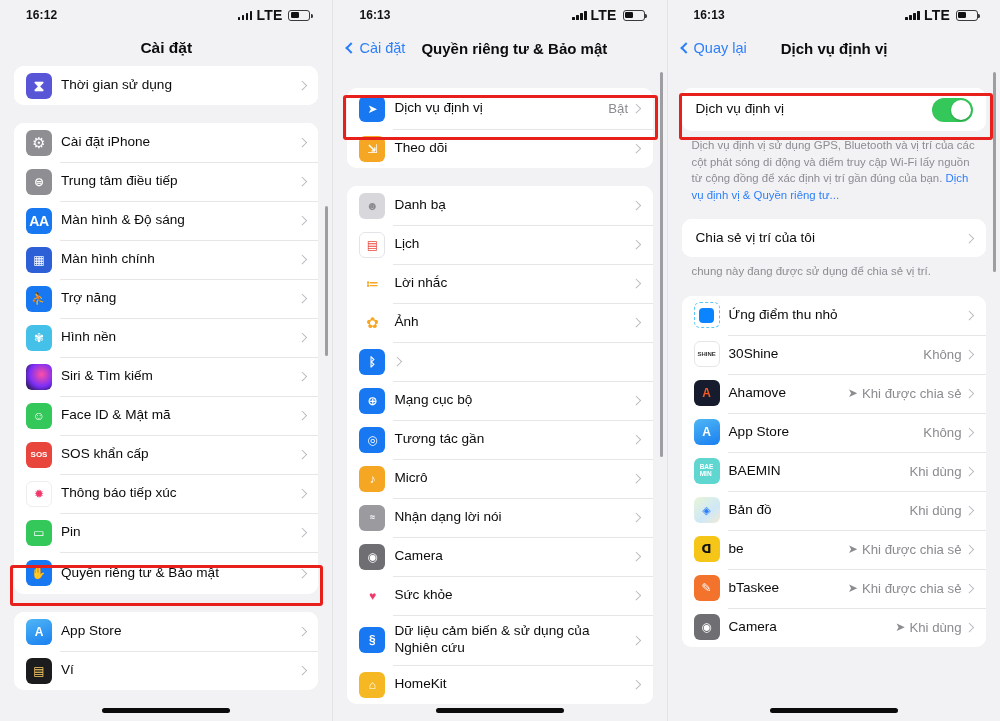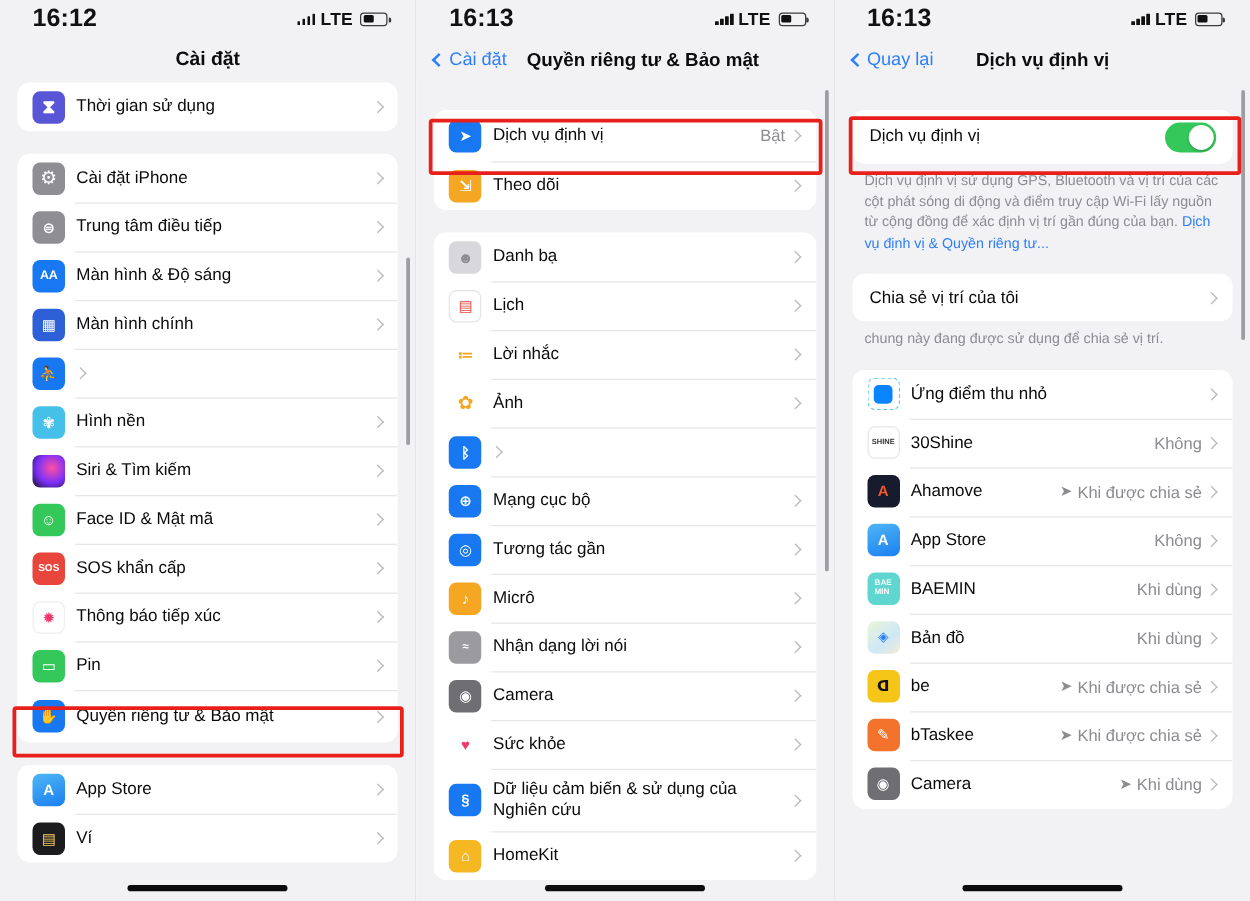--- a/index.html
+++ b/index.html
@@ -21,21 +21,21 @@
   .panel.mid { width: 334px; }
   .panel-inner { position: absolute; inset: 0; }
 
   
   .statusbar {
     height: 30px;
     display: flex; align-items: center; justify-content: space-between;
     padding: 0 22px 0 26px;
     background: #f2f2f5;
   }
-  .sb-time { font-size: 20px; font-weight: 700; color: #111; letter-spacing: .1px; }
+  .sb-time { font-size: 12px; font-weight: 700; color: #111; letter-spacing: .1px; }
   .sb-right { display: flex; align-items: center; gap: 4px; }
   .sig { display: flex; align-items: flex-end; gap: 1.4px; height: 10px; }
   .sig i { display: block; width: 2.6px; background: #111; border-radius: .5px; }
   .sig i:nth-child(1) { height: 3.5px; }
   .sig i:nth-child(2) { height: 5.5px; }
   .sig i:nth-child(3) { height: 7.5px; }
   .sig i:nth-child(4) { height: 9.5px; }
   .lte { font-size: 14px; font-weight: 700; color: #111; letter-spacing: .2px; }
   .batt {
     width: 22px; height: 11px; border: 1.3px solid #3a3a3a;
@@ -141,21 +141,21 @@
   
   .home-ind {
     position: absolute; bottom: 8px; left: 50%; transform: translateX(-50%);
     width: 128px; height: 5px; border-radius: 3px; background: #0b0b0b; z-index: 40;
   }
 
   
   .sep { width: 1px; height: 721px; background: #e3e3e6; flex: 0 0 1px; }
   .glyph { font-size: 15px; line-height: 1; color: #fff; }
   .glyph.sm { font-size: 12px; }
-  .glyph.xs { font-size: 10px; font-weight: 700; letter-spacing: -.3px; }
+  .glyph.xs { font-size: 14px; font-weight: 700; letter-spacing: -.3px; }
 </style>
 </head>
 <body>
 
 <div class="stage">
 
   <div class="panel">
     <div class="panel-inner">
       <div class="statusbar">
         <div class="sb-time">16:12</div>
@@ -214,20 +214,21 @@
             <span class="app-icon" style="background:#2d5fd6">
                 <span class="glyph sm">▦</span>
               </span>
             <span class="row-label">Màn hình chính</span>
             <span class="chev"></span>
           </div>
           <div class="row">
             <span class="app-icon" style="background:#1778f2">
                 <span class="glyph sm">⛹</span>
               </span>
+            <span class="row-label">Trợ năng</span>
             <span class="chev"></span>
           </div>
           <div class="row">
             <span class="app-icon" style="background:#45c0e8">
                 <span class="glyph sm">✾</span>
               </span>
             <span class="row-label">Hình nền</span>
             <span class="chev"></span>
           </div>
           <div class="row">

